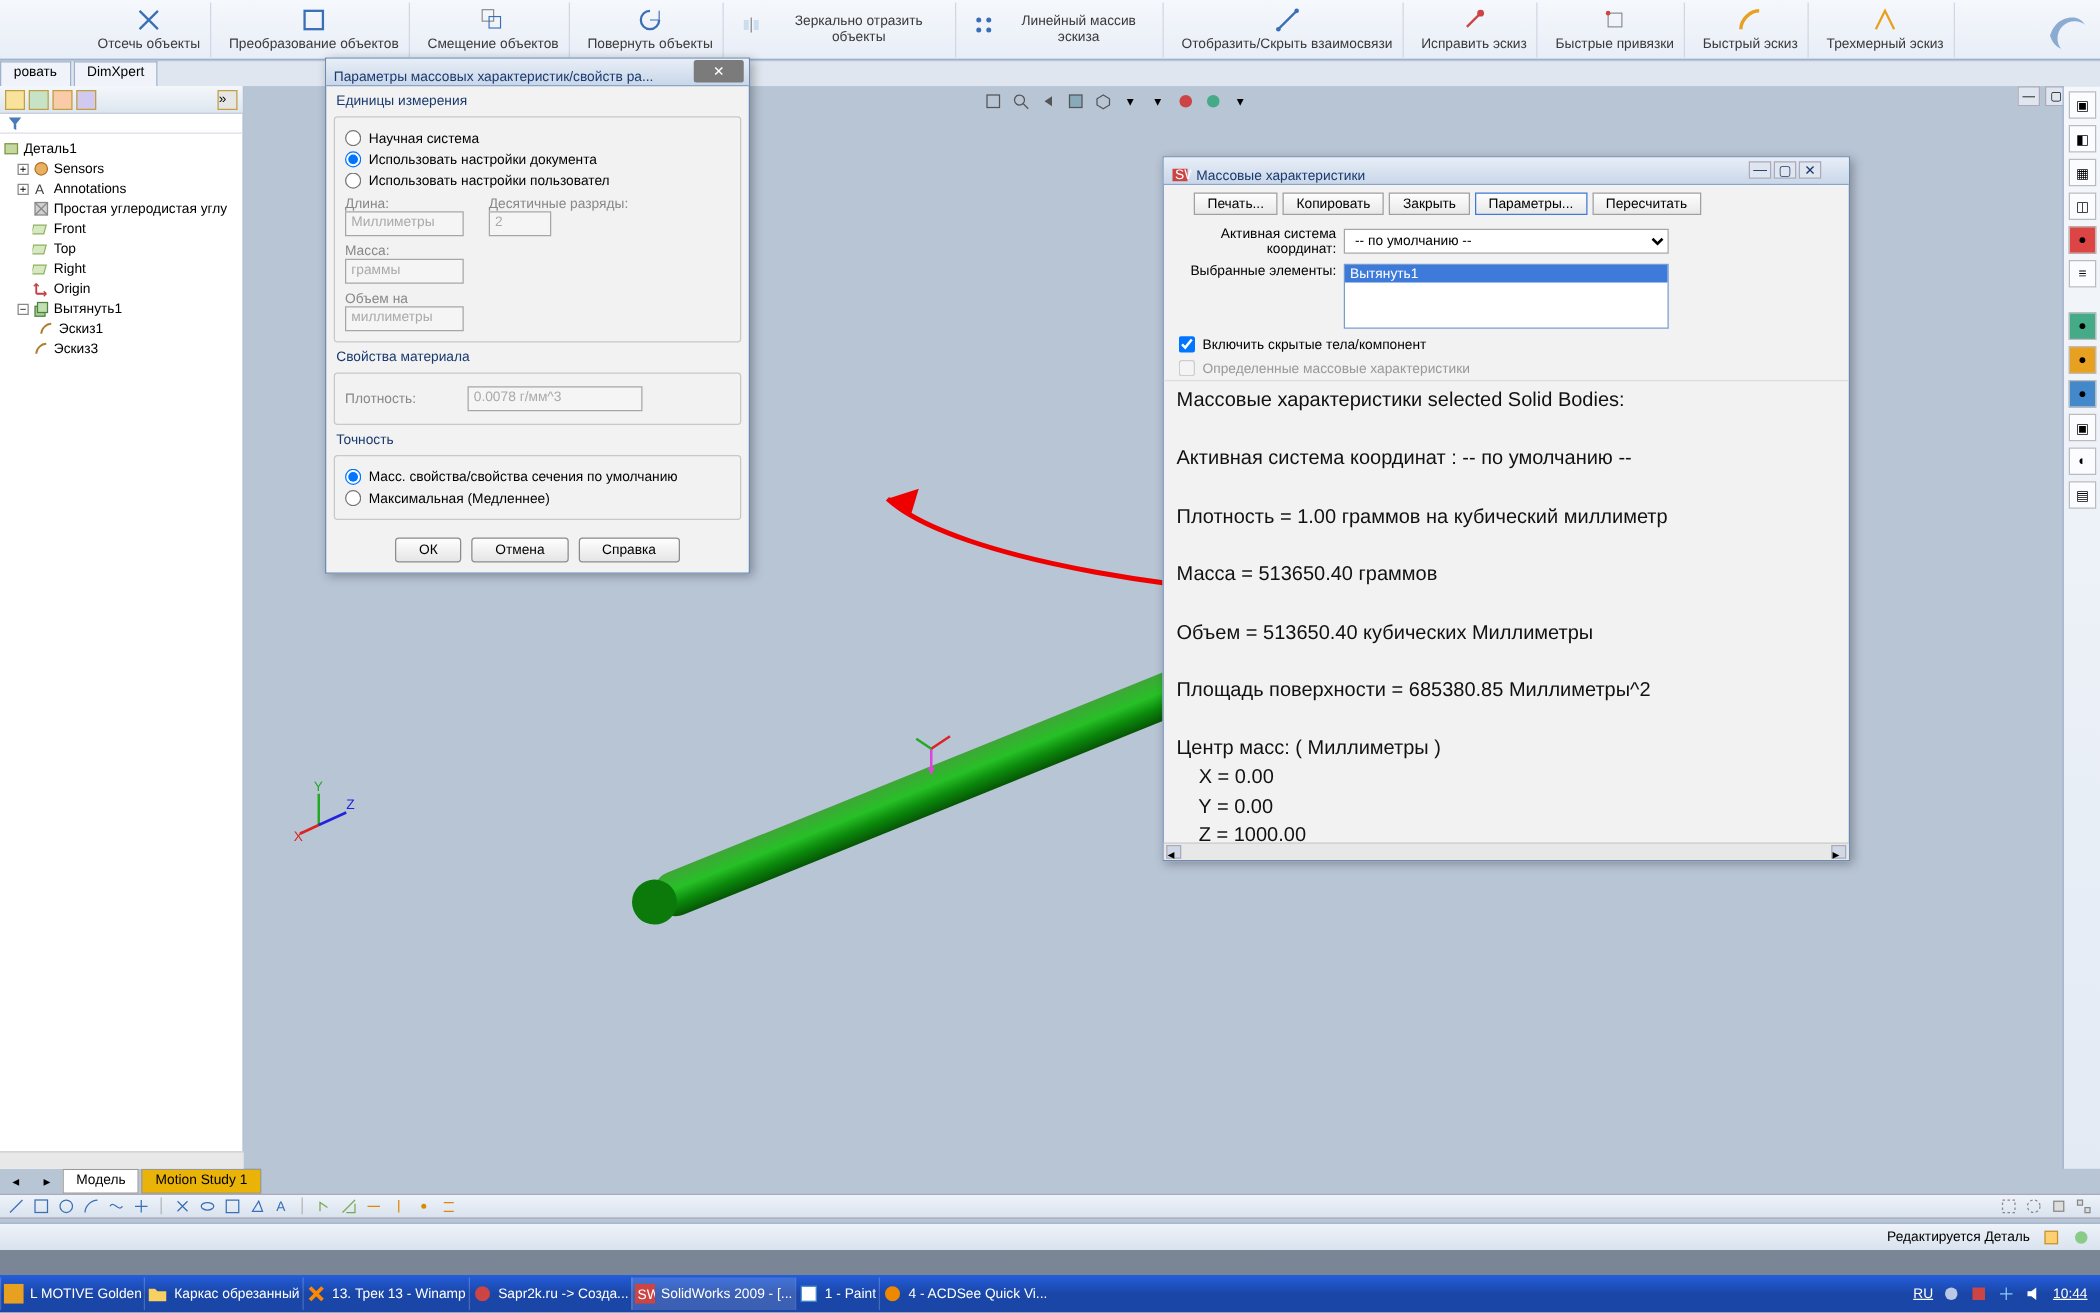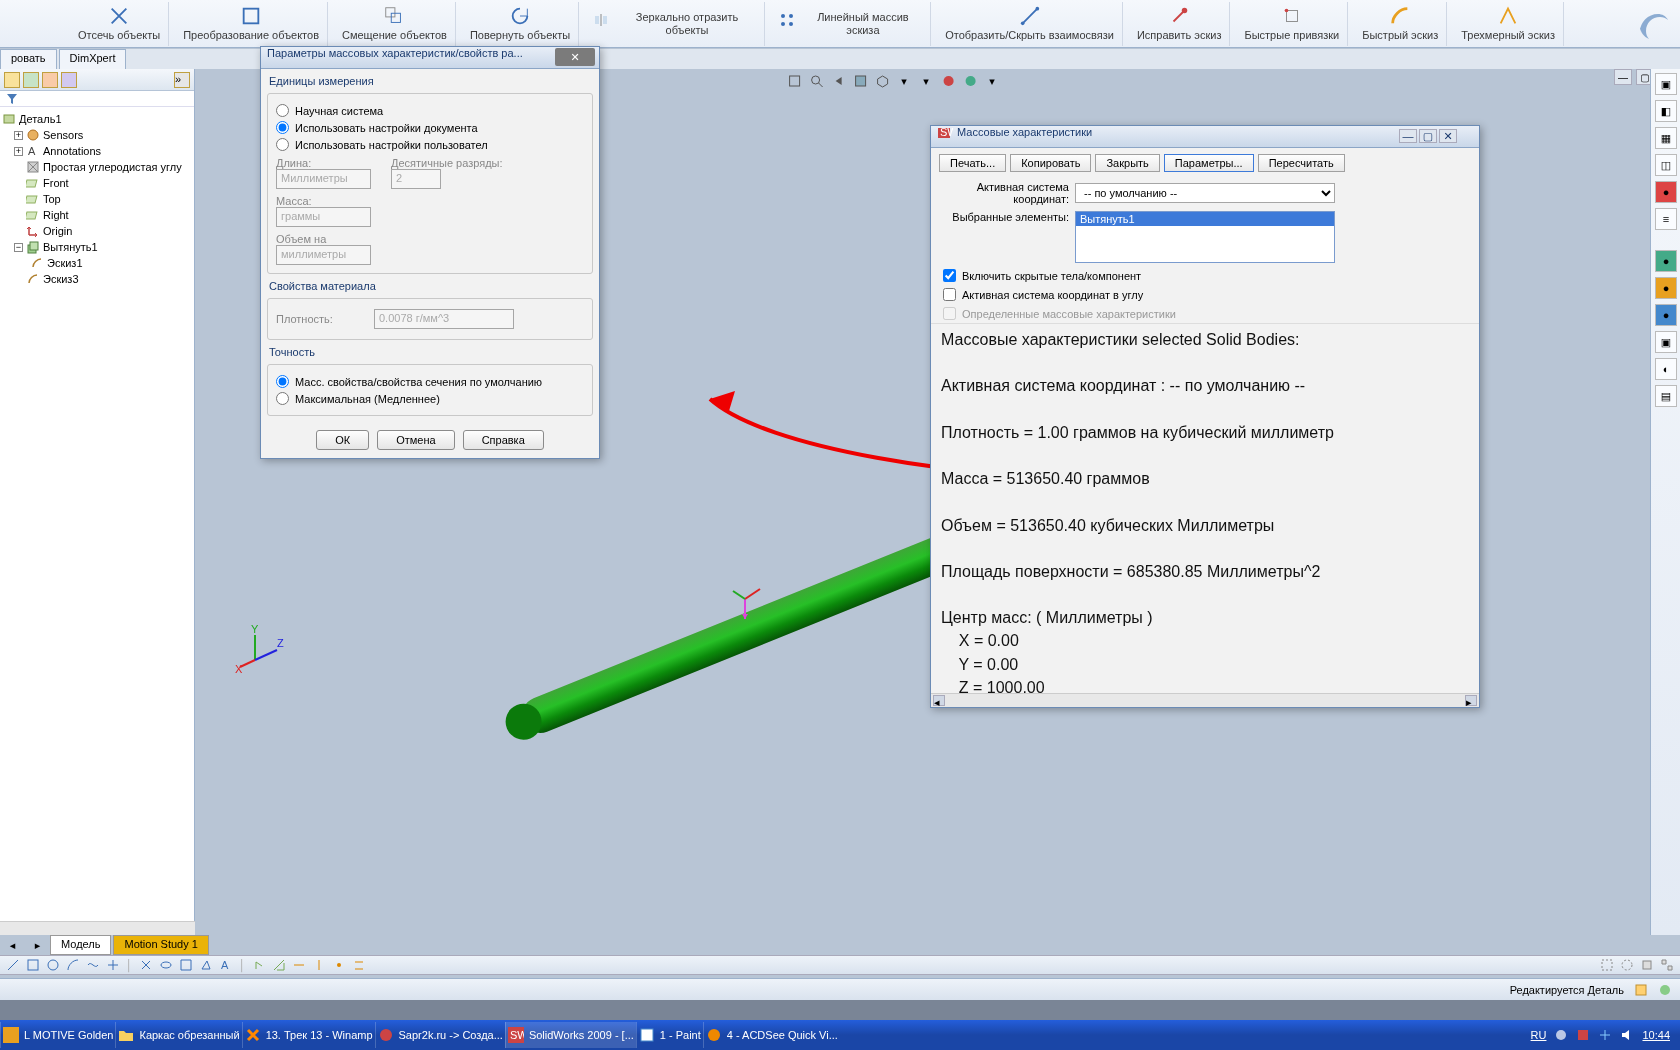--- a/index.html
+++ b/index.html
@@ -45,35 +45,35 @@
 .status-bar { position: absolute; bottom: 50px; left:0; right:0; height: 22px; background: linear-gradient(#eef3f9,#d9e2ee); border-top: 1px solid #9db2cc; display:flex; align-items:center; padding: 0 8px; justify-content: flex-end; gap: 10px; }
 
 
 .taskbar { position: absolute; bottom:0; left:0; right:0; height: 30px; background: linear-gradient(#245edb,#1a46a7 50%,#1a46a7); display:flex; align-items:center; }
 .tb-item { height: 26px; display:flex; align-items:center; padding: 0 2px; color:#fff; font-size: 11px; border-left:1px solid rgba(255,255,255,.2); gap:5px; }
 .tb-item.active { background: rgba(255,255,255,.15); }
 .tb-right { margin-left: auto; display:flex; align-items:center; gap: 8px; padding-right:10px; color:#fff;text-decoration:underline; }
 
 
 .dlg { position: absolute; background: #f2f2f2; border: 1px solid #6b8bb5; box-shadow: 2px 2px 8px rgba(0,0,0,.3); }
-.dlg-title { height: 22px; background: linear-gradient(#e8eef7,#c9d7e9); border-bottom: 1px solid #8ba5c6; display:flex; align-items:flex-start; padding: 0 6px; font-size: 12px; color: #1a3a6e; position:relative; }
+.dlg-title { height: 22px; background: linear-gradient(#e8eef7,#c9d7e9); border-bottom: 1px solid #8ba5c6; display:flex; align-items:flex-end; padding: 0 6px; font-size: 12px; color: #1a3a6e; position:relative; }
 .dlg-close { position:absolute; right:4px; top:1px; width:40px; height:18px; background:#7b7b7b; color:#fff; display:flex; align-items:center; justify-content:center; border-radius:2px; }
 .group { border: 1px solid #c8c8c8; border-radius: 3px; margin: 6px; padding: 8px; background: #f2f2f2; }
 .group-title { font-size: 11px; color: #1a3a6e; margin: 6px 8px 0 8px; }
 .radio-row, .check-row { display:flex; align-items:center; gap: 6px; padding: 2px 0; }
 .radio-row input, .check-row input { margin: 0; }
 .field-row { display:flex; align-items:center; gap: 8px; padding: 2px 0; }
 .field-label { color:#888; width: 90px; }
 .select, .textbox { border: 1px solid #a6a6a6; background:#fff; height: 20px; padding: 2px 4px; font-size:11px; }
 .select.disabled, .textbox.disabled { background:#f5f5f5; color:#aaa; }
 .btn { border: 1px solid #8b8b8b; background: linear-gradient(#fefefe,#e5e5e5); padding: 3px 18px; border-radius: 3px; }
 .dlg-footer { display:flex; justify-content:center; gap: 8px; padding: 8px; }
 
 
-.mp-buttons { display:flex; gap:4px; padding: 6px 8px; flex-wrap:wrap; }
+.mp-buttons { display:flex; gap:4px; padding: 6px 24px; flex-wrap:wrap; }
 .mp-btn { border: 1px solid #a0a0a0; background: linear-gradient(#fefefe,#e8e8e8); padding: 2px 10px; }
 .mp-btn.active { border-color:#3d7ad9; }
 .mp-row { display:flex; align-items:center; padding: 3px 8px; gap: 6px; }
 .sel-list { border:1px solid #7a9bce; background:#fff; width:260px; height:52px; }
 .sel-list .highlight { background:#3d7ad9; color:#fff; padding:1px 4px; }
 .check-row.pad { padding: 3px 12px; }
 .mp-text { padding: 4px 10px; line-height: 1.45; font-size: 16px; color:#111; white-space: pre; overflow:auto; border-top:1px solid #ddd; }
 .mp-scroll { height: 370px; }
 
 
@@ -478,24 +478,20 @@
   <div class="mp-row" style="align-items:flex-start">
     <span style="width:130px;text-align:right">Выбранные элементы:</span>
     <div class="sel-list">
       <div class="highlight">Вытянуть1</div>
     </div>
   </div>
   <label class="check-row pad">
       <input type="checkbox" checked="" style="">
       <span>Включить скрытые тела/компонент</span>
     </label>
-  <label class="check-row pad">
-      <input type="checkbox" style="">
-      <span>Активная система координат в углу</span>
-    </label>
   <label class="check-row pad" style="color:#999">
       <input type="checkbox" disabled="" style="">
       <span>Определенные массовые характеристики</span>
     </label>
   <div class="mp-text mp-scroll">Массовые характеристики selected Solid Bodies:
 
 Активная система координат : -- по умолчанию --
 
 Плотность = 1.00 граммов на кубический миллиметр
 

